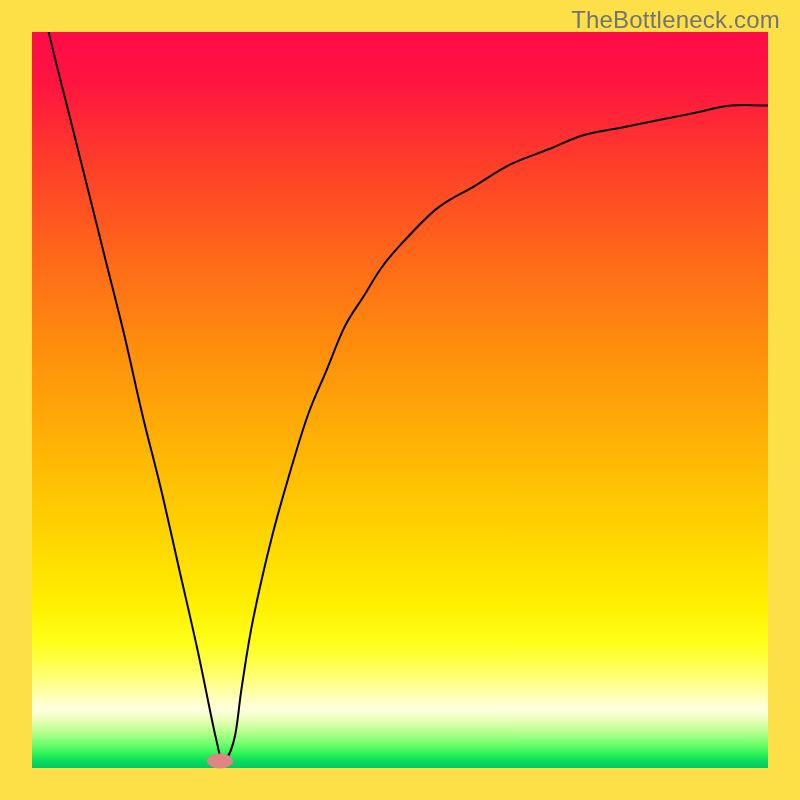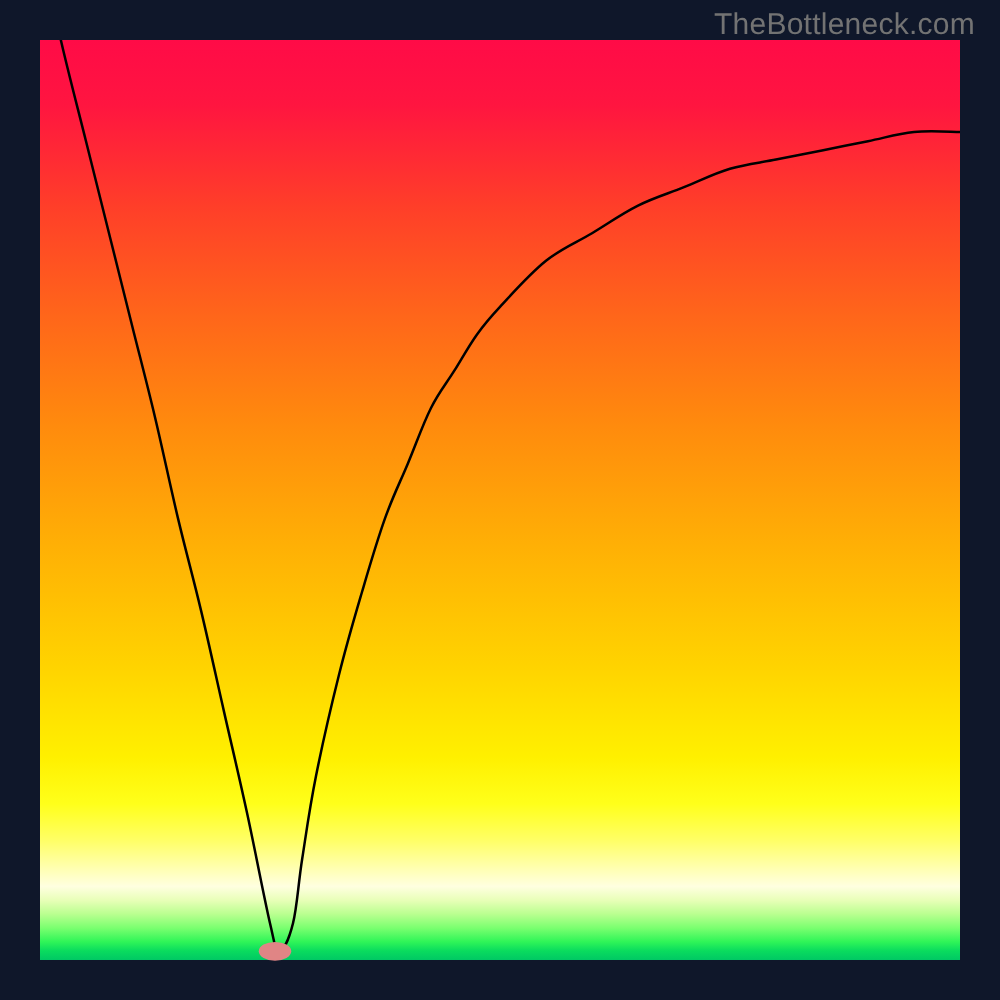--- a/index.html
+++ b/index.html
@@ -1,20 +1,20 @@
 <!DOCTYPE html>
 <html><head>
 <meta charset="utf-8">
 <style>
   * { margin: 0; padding: 0; box-sizing: border-box; }
   html, body { width: 800px; height: 800px; overflow: hidden; background: #000; }
   .outer {
     width: 800px;
     height: 800px;
-    background: #0f172a;
+    background: #fde047;
     position: relative;
     padding-left: 27px;
   }
   .plot-area {
     position: absolute;
     left: 32px;
     top: 32px;
     width: 736px;
     height: 736px;
   }

